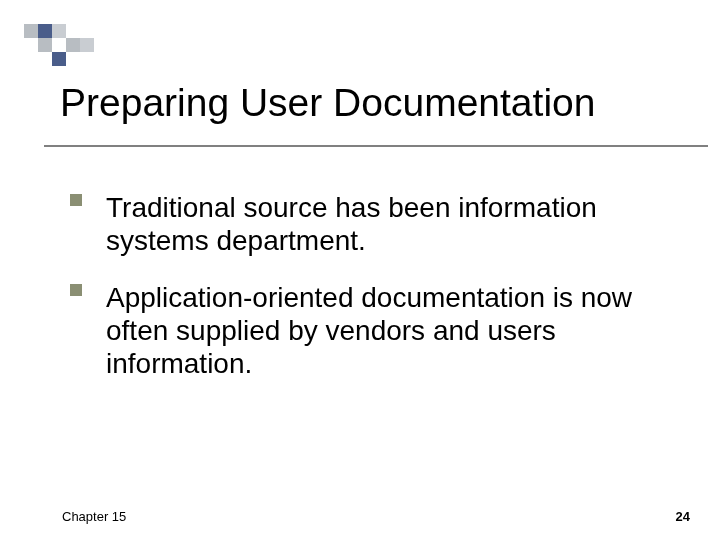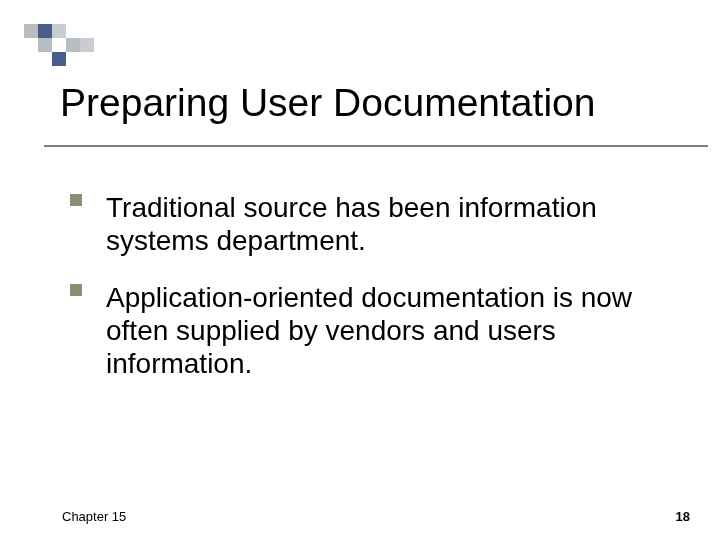--- a/index.html
+++ b/index.html
@@ -102,14 +102,14 @@
       <div class="bullet-text">Traditional source has been information systems department.</div>
     </div>
     <div class="bullet-item">
       <div class="bullet"></div>
       <div class="bullet-text">Application-oriented documentation is now often supplied by vendors and users information.</div>
     </div>
   </div>
 
 <div class="footer">
   <span>Chapter 15</span>
-  <span class="footer-right">18</span>
+  <span class="footer-right">24</span>
 </div>
 
 </body></html>

